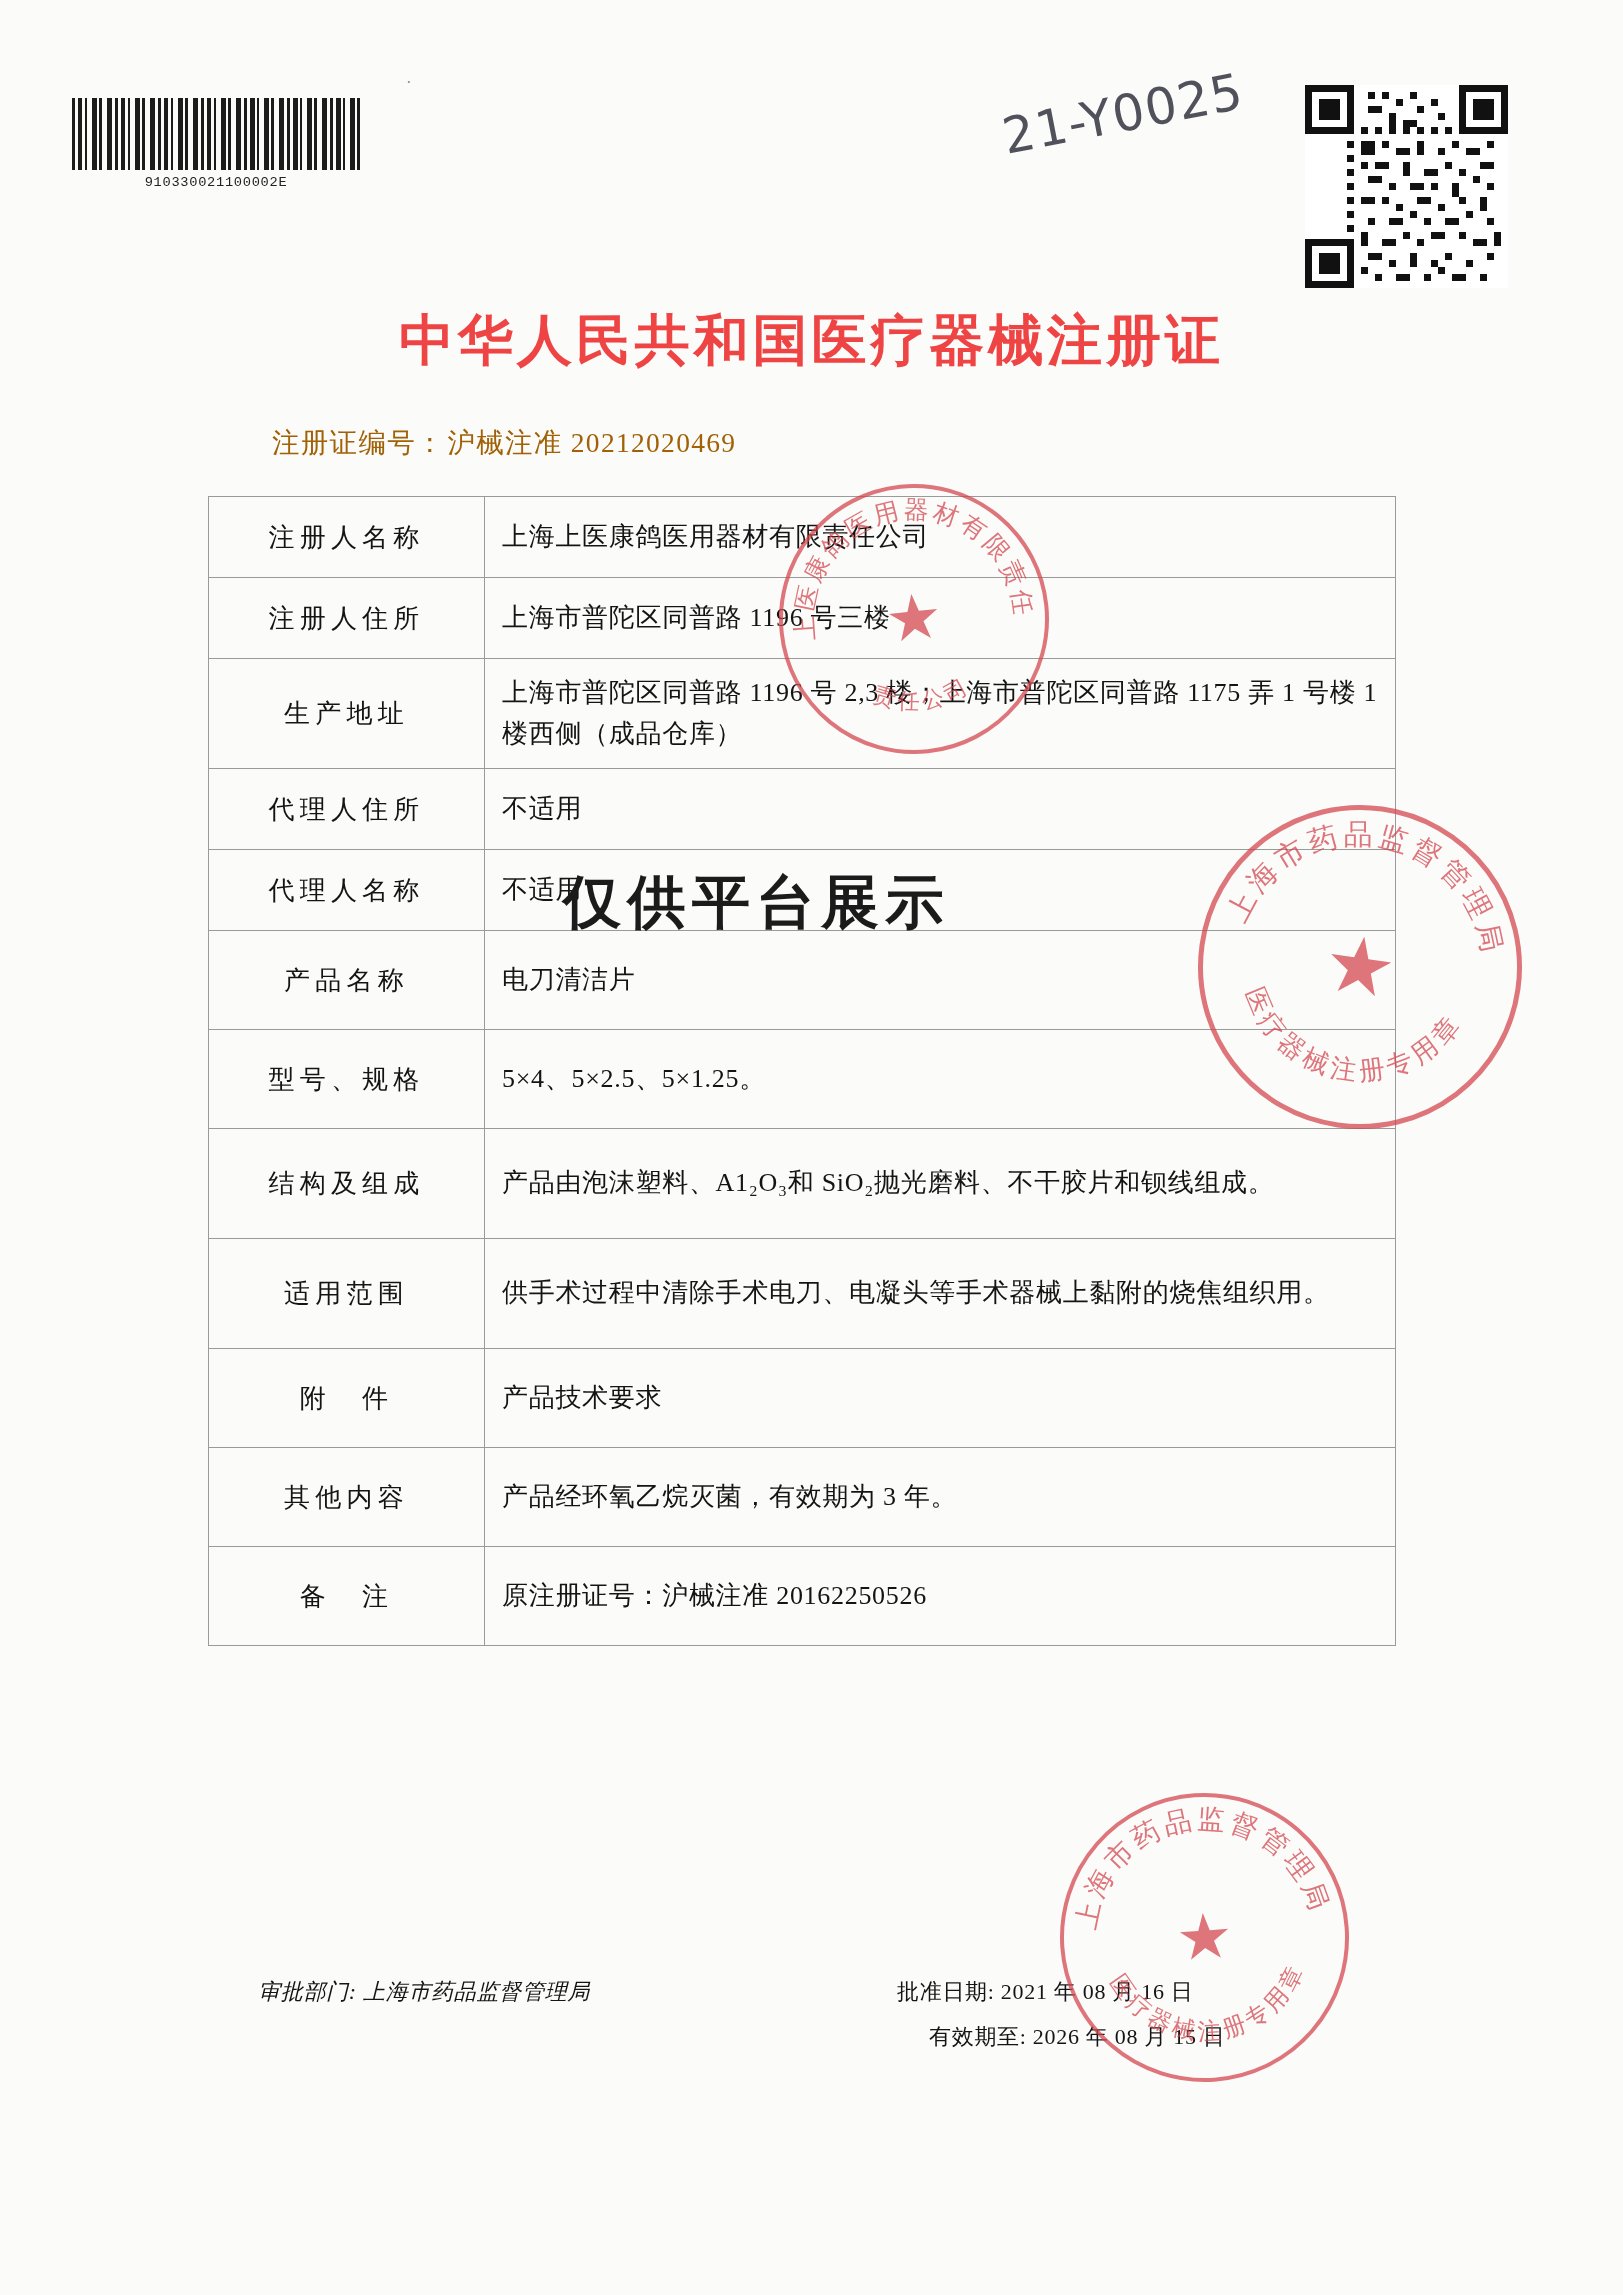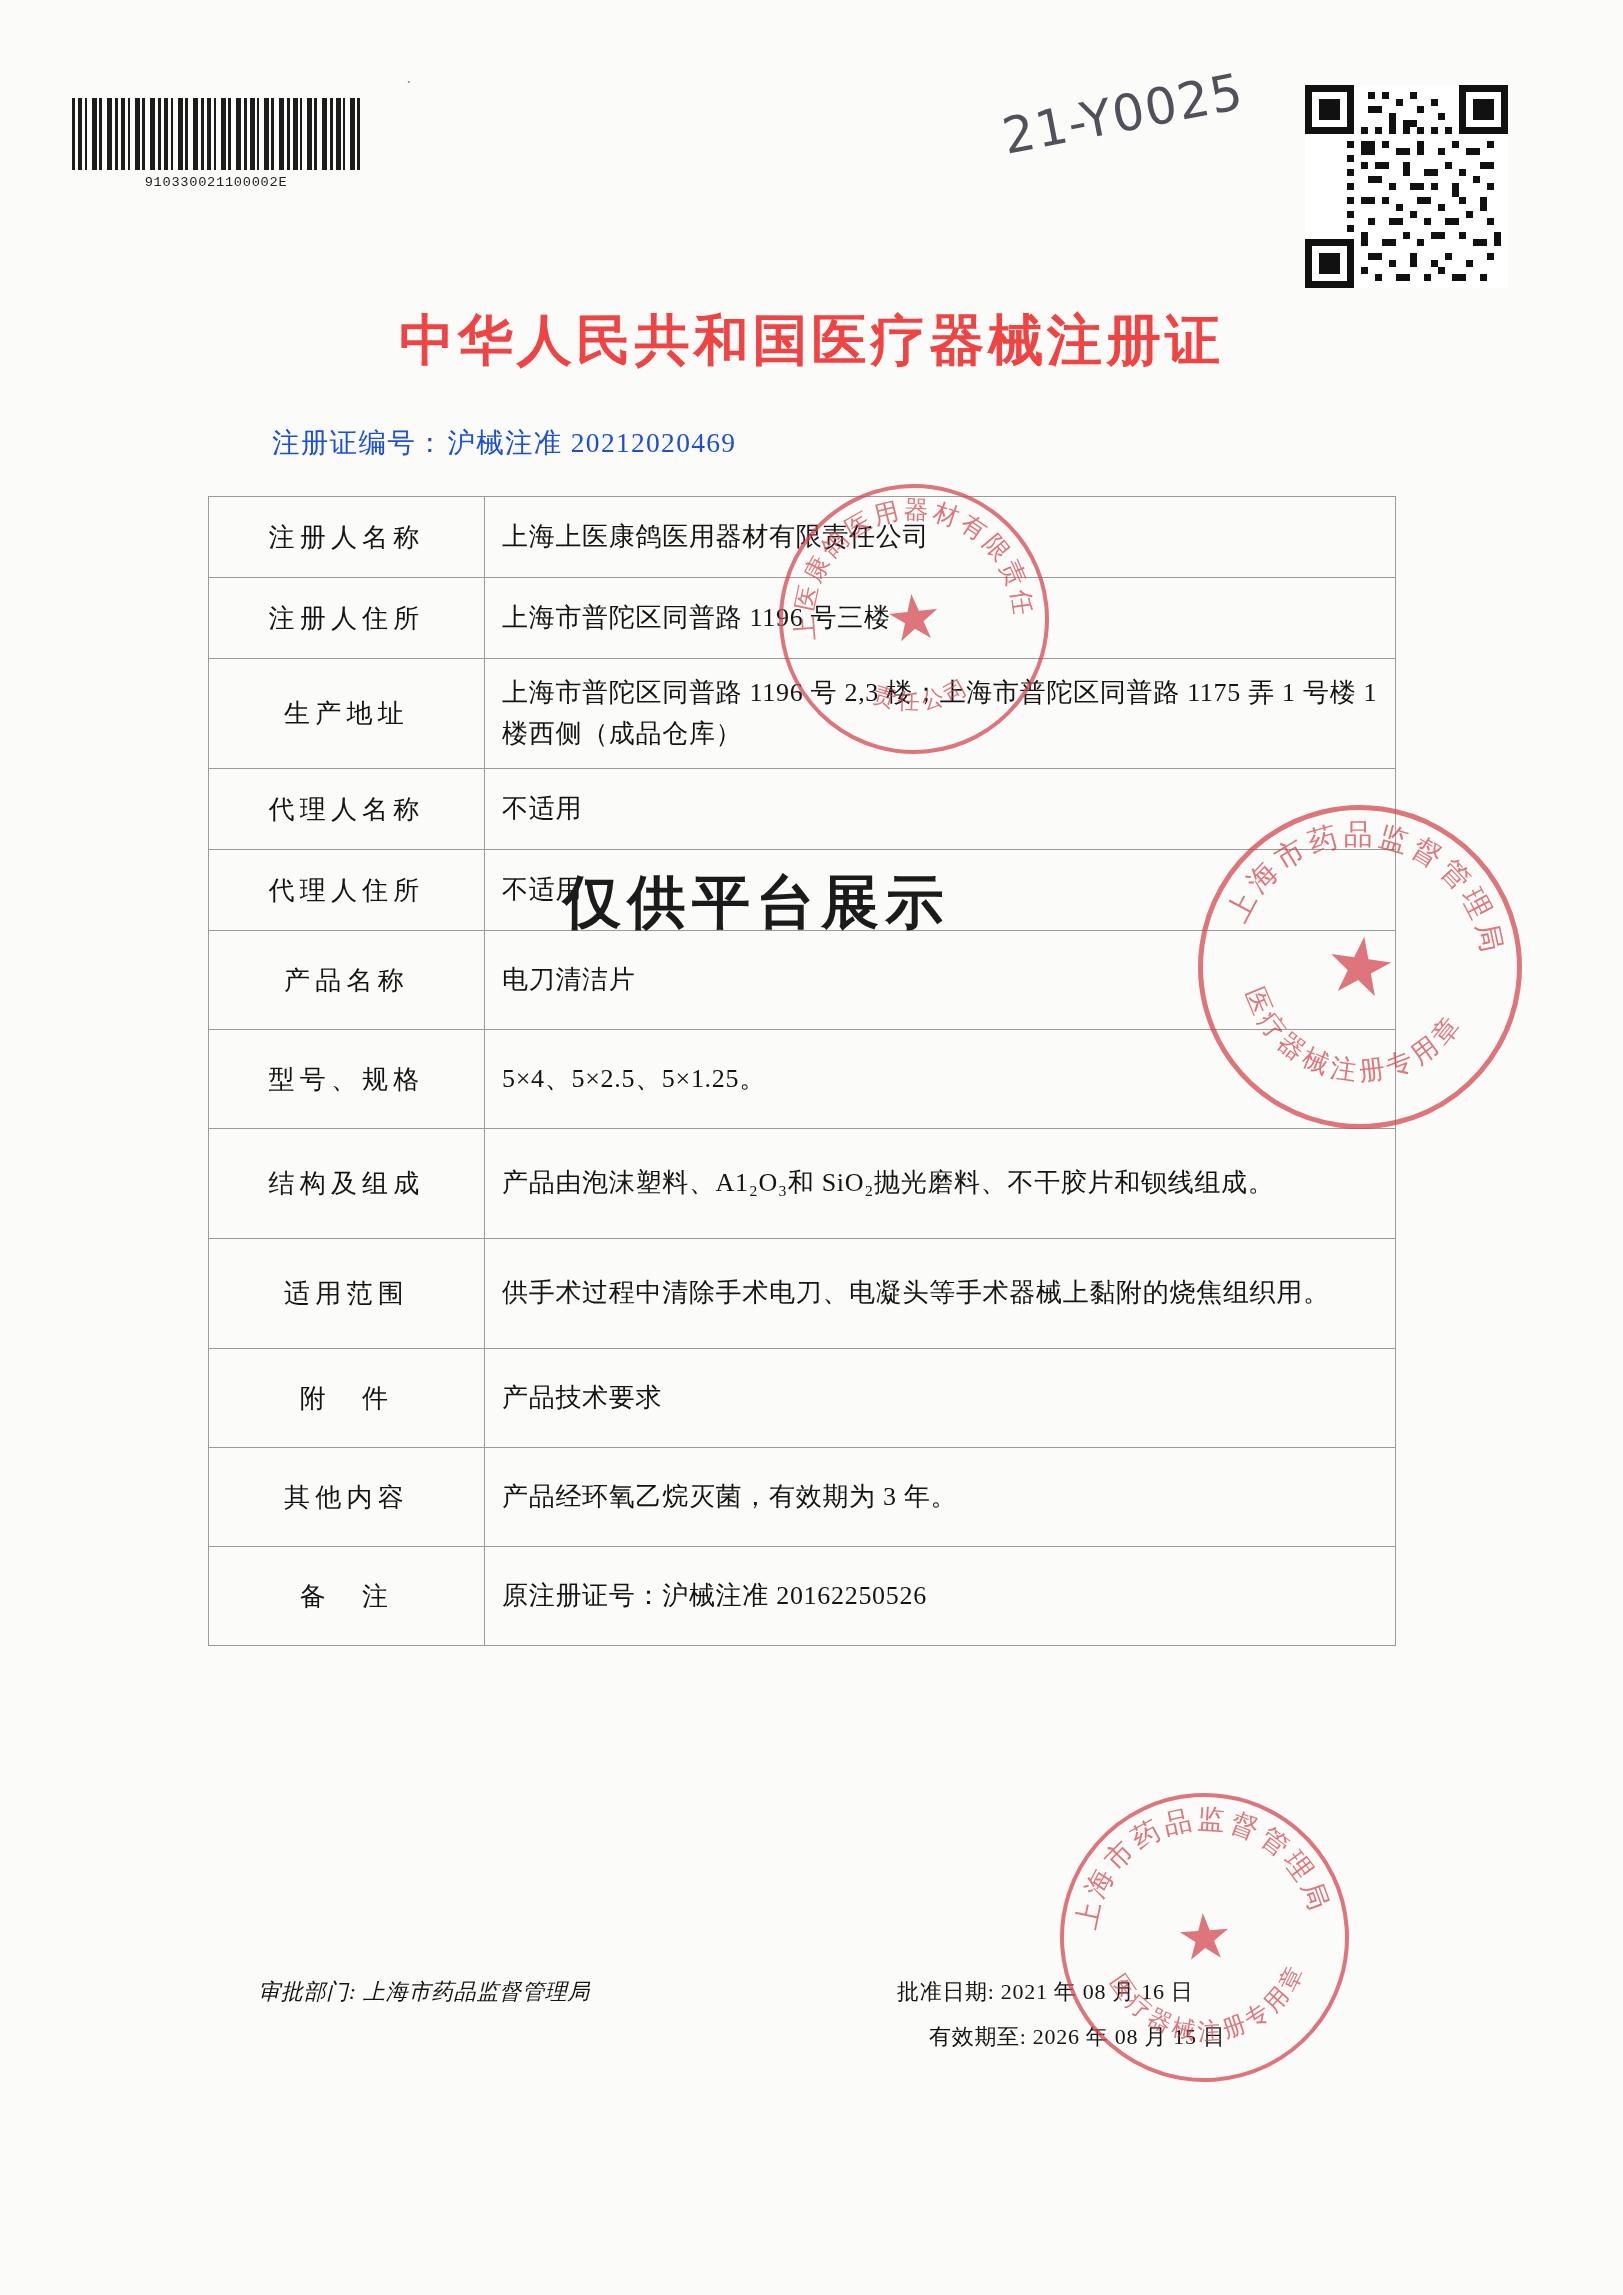--- a/index.html
+++ b/index.html
@@ -87,21 +87,21 @@
     color: #ef4444;
     font-family: "Liberation Serif", "DejaVu Serif", serif;
   }
 
   
   .cert-no {
     position: absolute;
     top: 425px;
     left: 272px;
     font-size: 27.5px;
-    color: #1d4ed8;
+    color: #a16207;
     letter-spacing: 1.3px;
   }
   .cert-no .label { margin-right: 2.6px; }
 
   
   .tbl {
     position: absolute;
     left: 208px;
     top: 496px;
     width: 1188px;
@@ -346,25 +346,25 @@
       </tr>
       <tr class="r-h1">
         <td class="k">注册人住所</td>
         <td class="v">上海市普陀区同普路 1196 号三楼</td>
       </tr>
       <tr class="r-tall">
         <td class="k">生产地址</td>
         <td class="v">上海市普陀区同普路 1196 号 2,3 楼；上海市普陀区同普路 1175 弄 1 号楼 1 楼西侧（成品仓库）</td>
       </tr>
       <tr class="r-h1">
+        <td class="k">代理人住所</td>
+        <td class="v">不适用</td>
+      </tr>
+      <tr class="r-h1">
         <td class="k">代理人名称</td>
-        <td class="v">不适用</td>
-      </tr>
-      <tr class="r-h1">
-        <td class="k">代理人住所</td>
         <td class="v">不适用</td>
       </tr>
       <tr class="r-mid">
         <td class="k">产品名称</td>
         <td class="v">电刀清洁片</td>
       </tr>
       <tr class="r-mid">
         <td class="k">型号、规格</td>
         <td class="v">5×4、5×2.5、5×1.25。</td>
       </tr>

